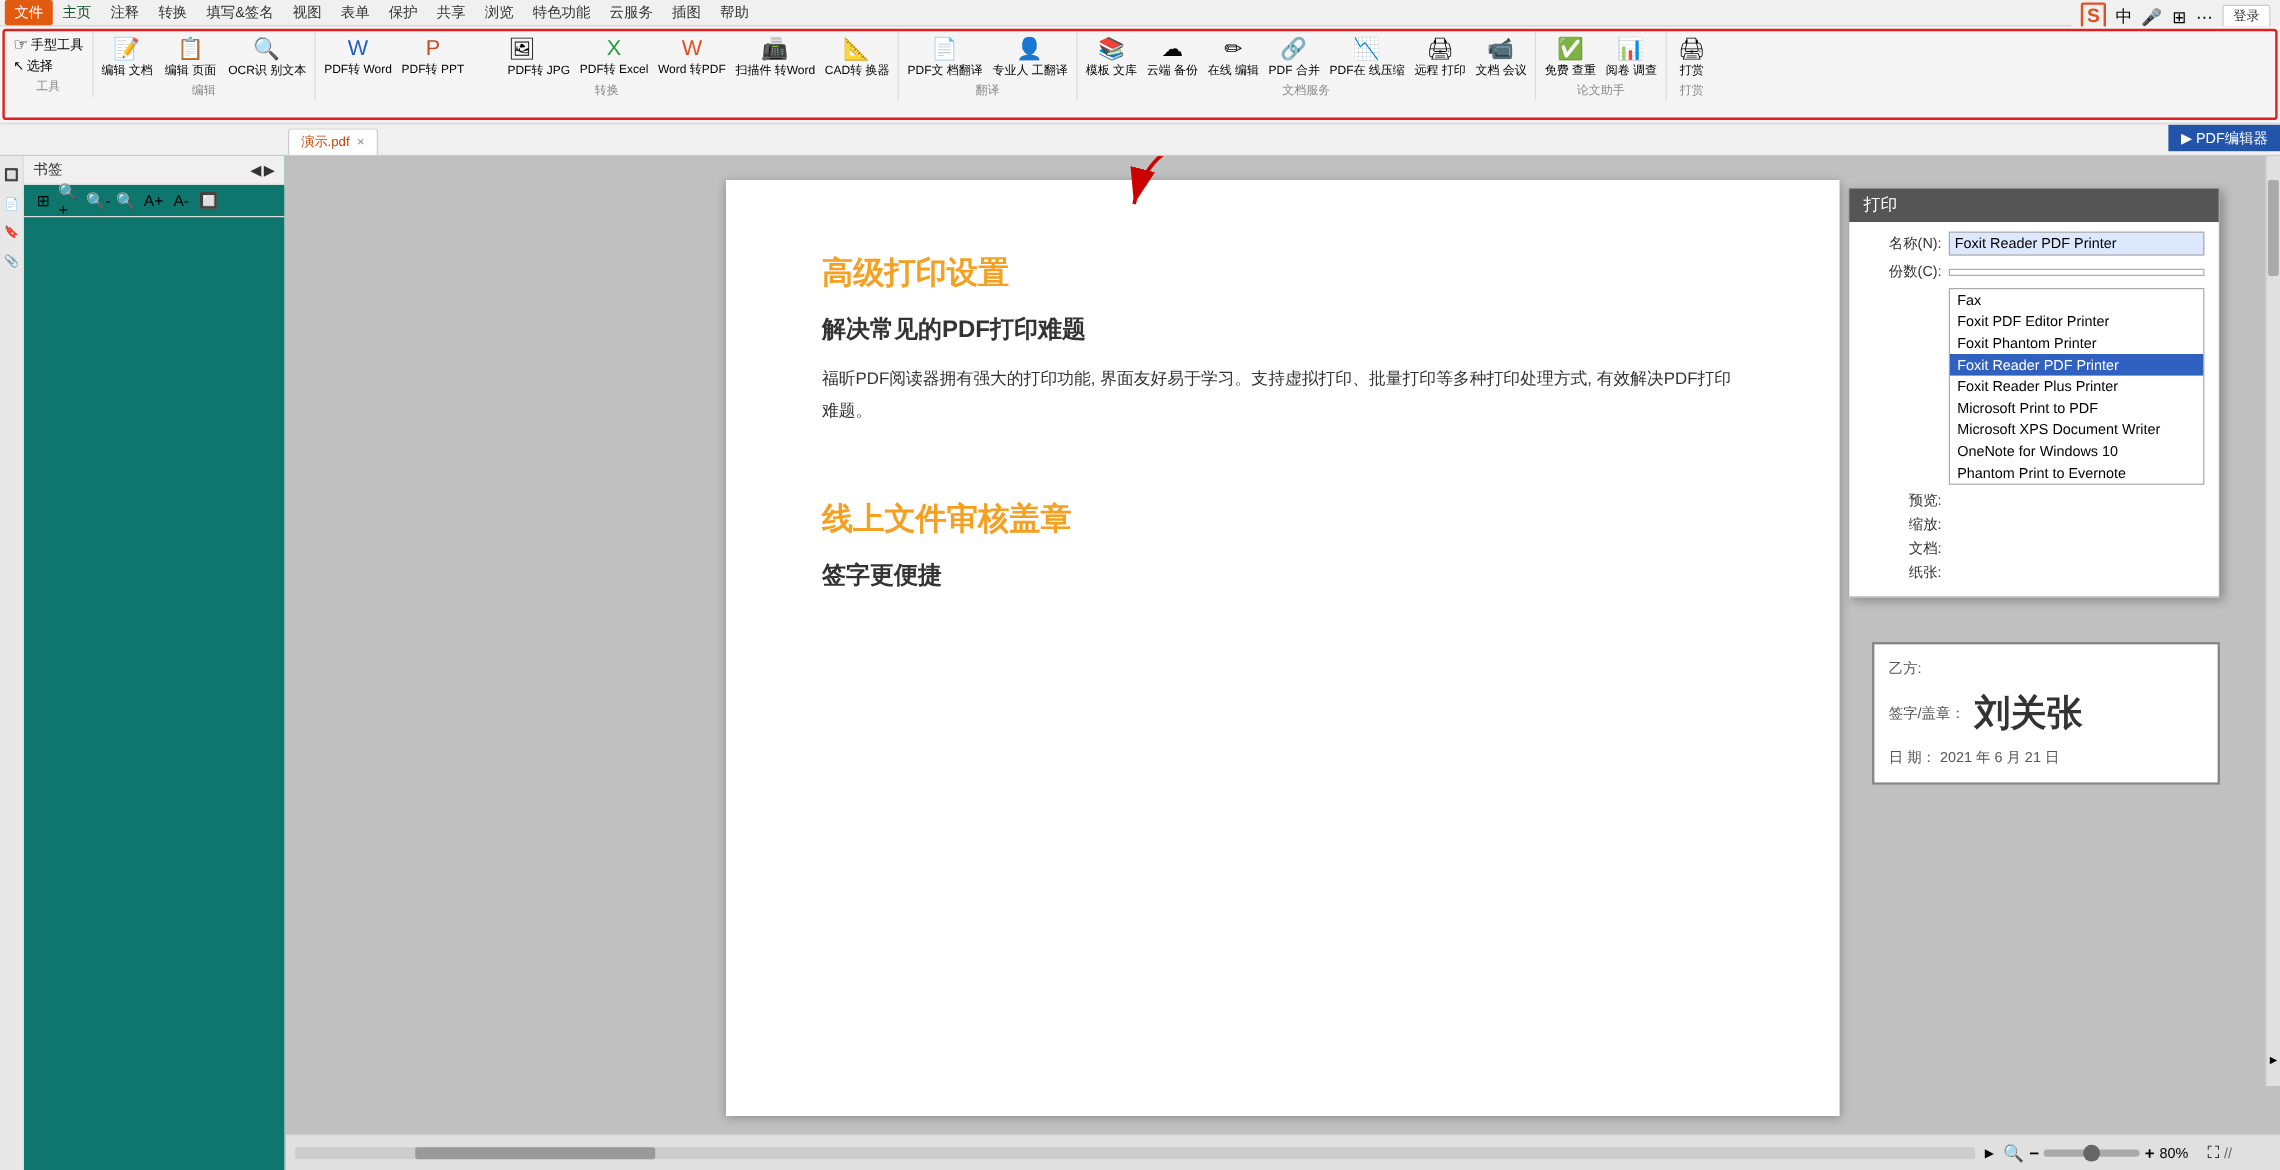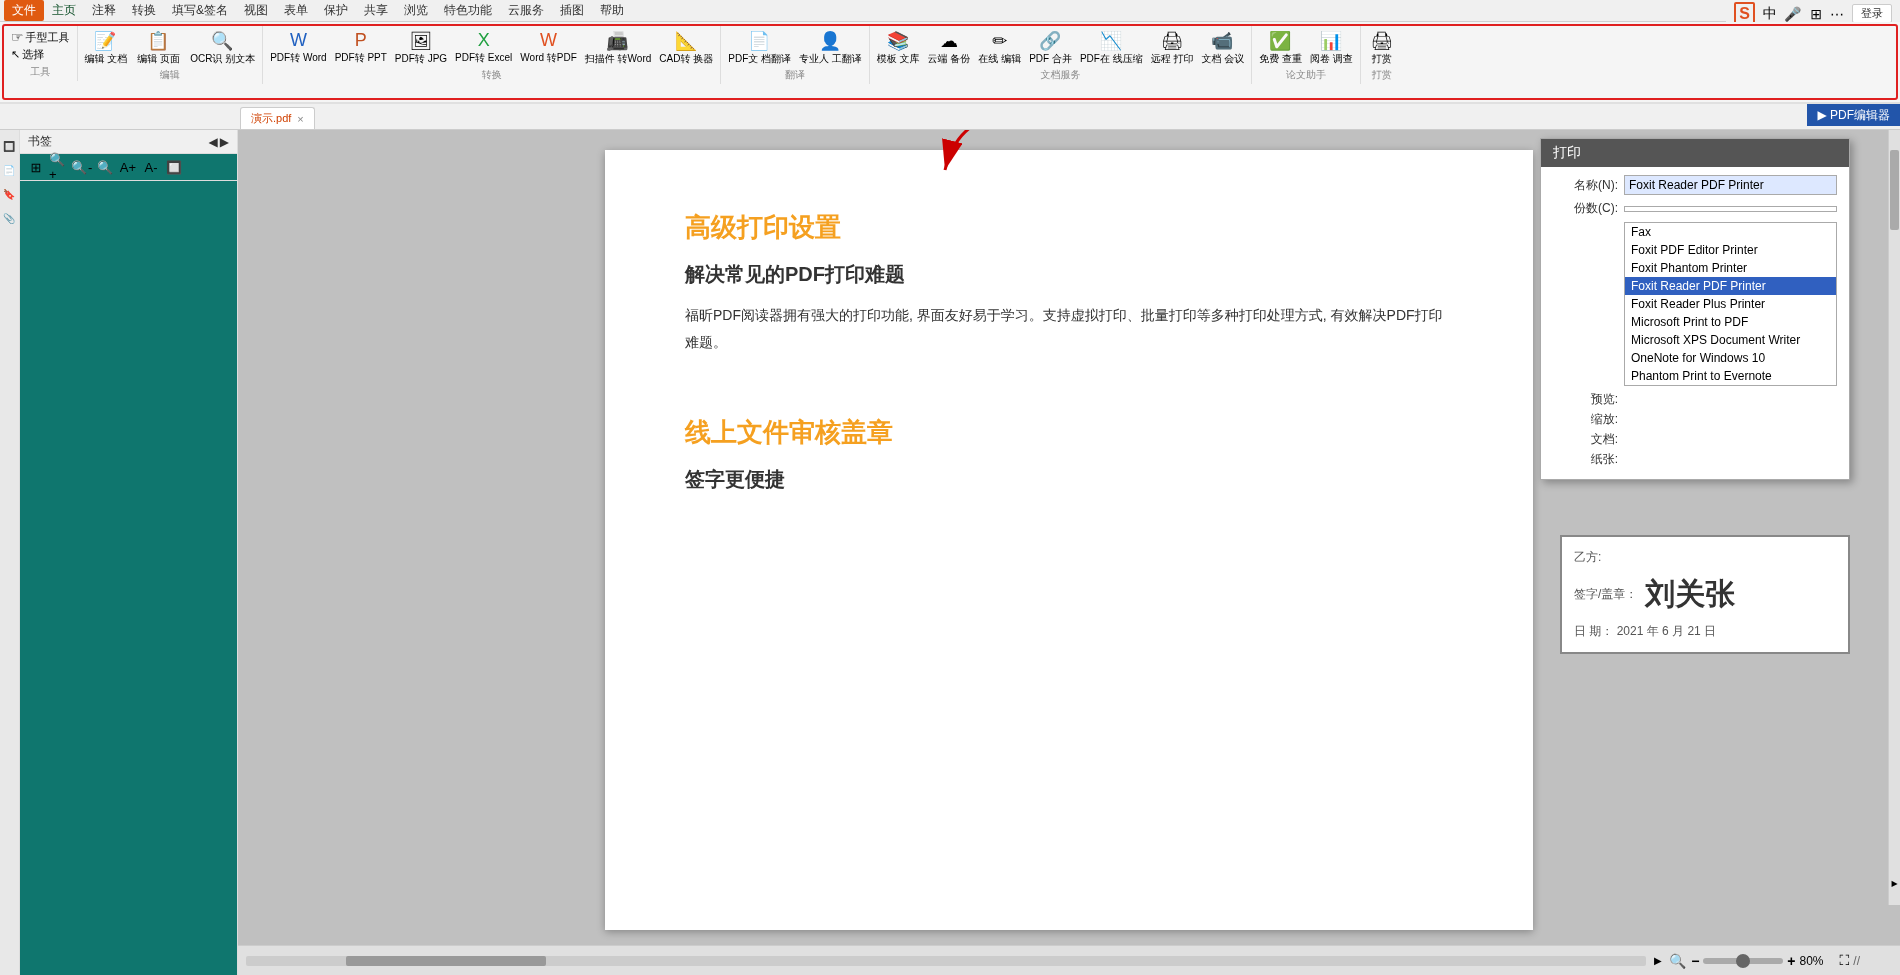--- a/index.html
+++ b/index.html
@@ -80,21 +80,21 @@
           <span style="font-size:10px; text-align:center;">PDF转
 Word</span>
         </div>
         <div style="display:flex; flex-direction:column; align-items:center; padding:2px 3px; cursor:pointer; min-width:34px;">
           <span style="font-size:18px; color:#c05020;">P</span>
           <span style="font-size:10px; ">PDF转
 PPT</span>
         </div>
         <div style="display:flex; flex-direction:column; align-items:center; padding:2px 3px; cursor:pointer; min-width:34px;">
           <span style="font-size:18px;">🖼</span>
-          <span style="font-size:10px; text-align:center;">PDF转
+          <span style="font-size:10px; text-align:center;margin-left:28px;">PDF转
 JPG</span>
         </div>
         <div style="display:flex; flex-direction:column; align-items:center; padding:2px 3px; cursor:pointer; min-width:34px;">
           <span style="font-size:18px; color:#20a040;">X</span>
           <span style="font-size:10px; text-align:center;">PDF转
 Excel</span>
         </div>
         <div style="display:flex; flex-direction:column; align-items:center; padding:2px 3px; cursor:pointer; min-width:34px;">
           <span style="font-size:18px; color:#e05020;">W</span>
           <span style="font-size:10px; text-align:center;">Word
@@ -261,21 +261,21 @@
             <div style="font-size:20px; font-weight:bold; color:#333; margin-bottom:14px;">解决常见的PDF打印难题</div>
             <div style="font-size:14px; color:#333; line-height:1.9;">福昕PDF阅读器拥有强大的打印功能, 界面友好易于学习。支持虚拟打印、批量打印等多种打印处理方式, 有效解决PDF打印难题。</div>
           </div>
 
           <div style="margin-top:60px;">
             <div style="color:#f5a020; font-size:26px; font-weight:bold; margin-bottom:16px;">线上文件审核盖章</div>
             <div style="font-size:20px; font-weight:bold; color:#333; margin-bottom:14px;">签字更便捷</div>
           </div>
         </div>
 
-        <div style="position:absolute; right:50px; top:8px; width:310px; background:white; border:1px solid #aaa; box-shadow:3px 3px 8px rgba(0,0,0,0.3); z-index:20;">
+        <div style="position:absolute; right:50px; top:26px; width:310px; background:white; border:1px solid #aaa; box-shadow:3px 3px 8px rgba(0,0,0,0.3); z-index:20;">
           <div style="background:#555555; color:white; padding:5px 12px; font-size:14px;">打印</div>
           <div style="padding:8px 12px;">
 
             <div style="display:flex; align-items:center; margin-bottom:5px; font-size:12px; gap:6px;">
               <span style="width:65px; text-align:right; color:#333; flex-shrink:0;">名称(N):</span>
               <div style="flex:1; border:1px solid #aaa; padding:2px 4px; background:#dde8ff; font-size:12px;">Foxit Reader PDF Printer</div>
             </div>
 
             <div style="display:flex; align-items:center; margin-bottom:5px; font-size:12px; gap:6px;">
               <span style="width:65px; text-align:right; color:#333; flex-shrink:0;">份数(C):</span>

